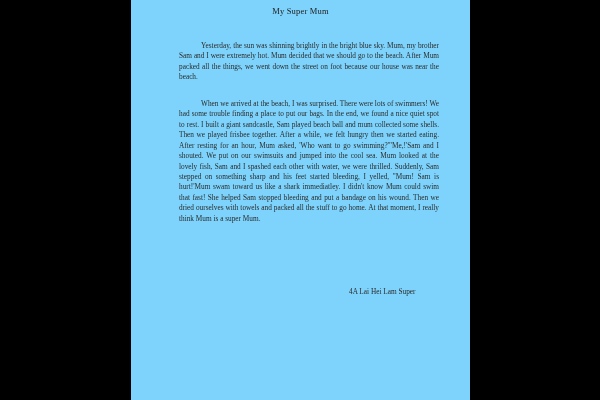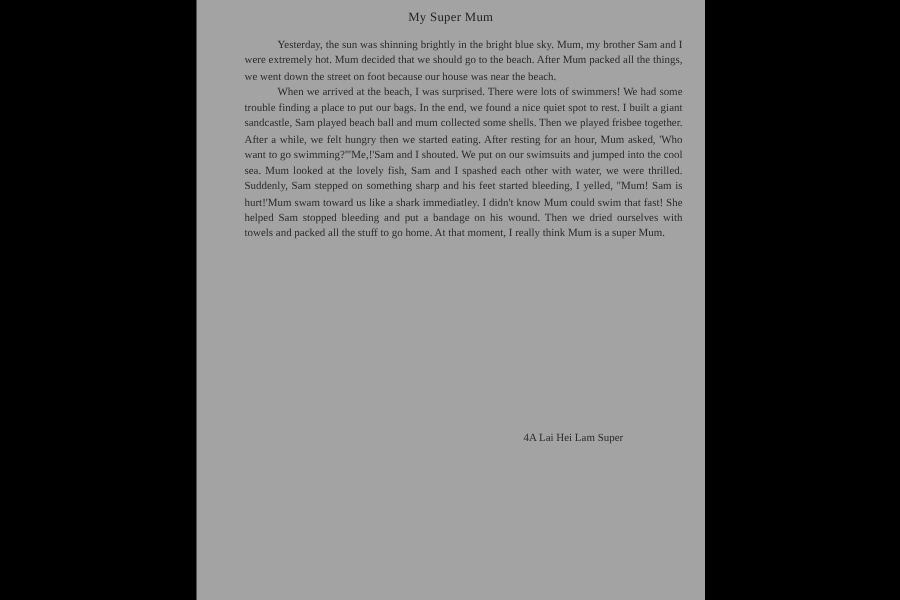--- a/index.html
+++ b/index.html
@@ -12,21 +12,21 @@
     height: 400px;
     background: #000000;
     overflow: hidden;
   }
   .page {
     position: absolute;
     left: 131px;
     top: 0;
     width: 339px;
     height: 400px;
-    background: #a3a3a3;
+    background: #7dd3fc;
     color: #2b2b2b;
     font-family: "Liberation Serif", "DejaVu Serif", serif;
   }
   .doc-title {
     margin: 0;
     padding-top: 6px;
     text-align: center;
     font-size: 8.5px;
     font-weight: normal;
     letter-spacing: 0.2px;
@@ -36,21 +36,21 @@
     position: absolute;
     left: 32px;
     top: 25px;
     width: 292px;
     font-size: 7.3px;
     line-height: 10.45px;
     text-align: justify;
     color: #2b2b2b;
   }
   .doc-body p {
-    margin: 0;
+    margin: 16px;
     text-indent: 22px;
   }
   .signature {
     position: absolute;
     left: 218px;
     top: 287px;
     font-size: 7.3px;
     color: #2b2b2b;
     white-space: nowrap;
   }

